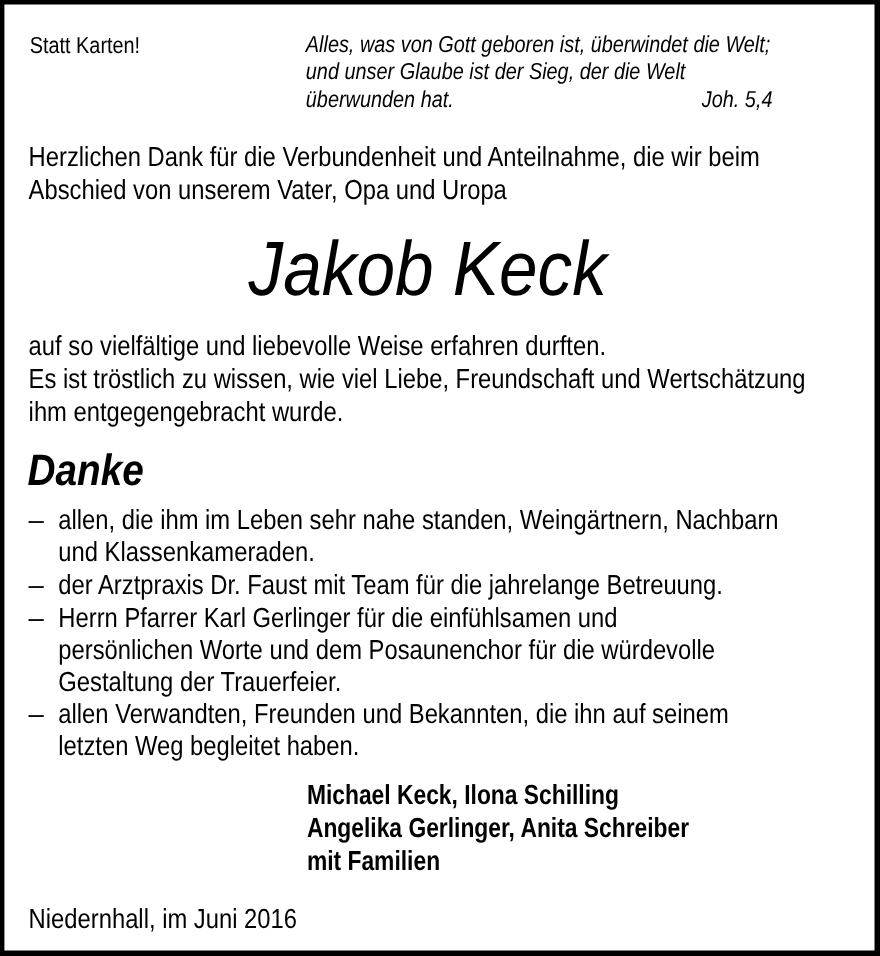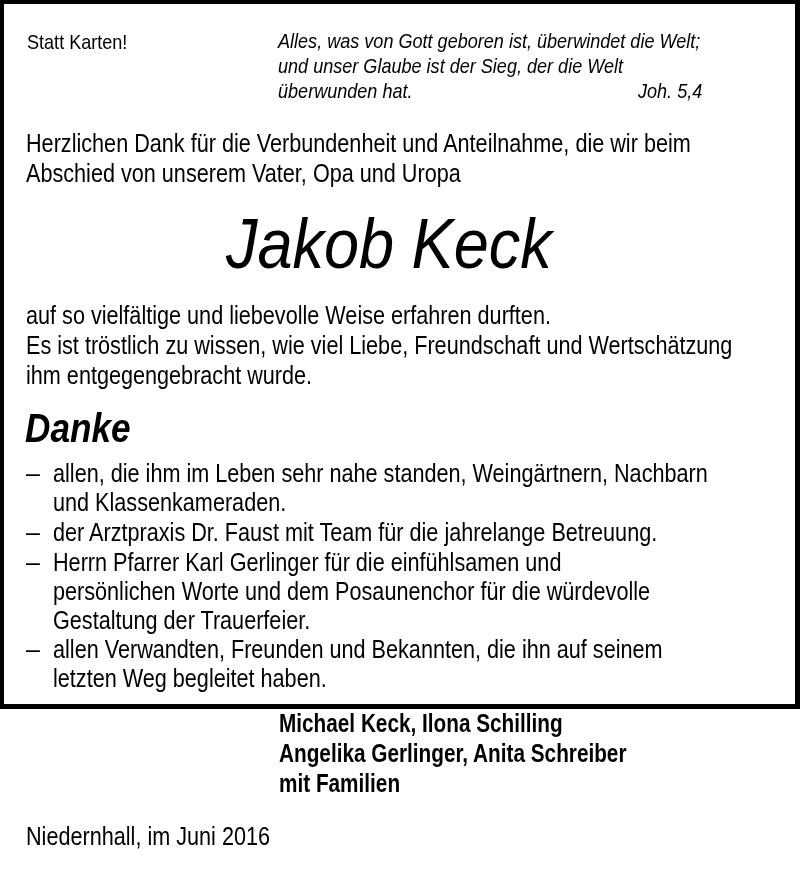--- a/index.html
+++ b/index.html
@@ -1,18 +1,18 @@
 <!DOCTYPE html>
 <html><head>
 <meta charset="utf-8">
 <style>
   html, body { margin: 0; padding: 0; background: #ffffff; }
   body { width: 800px; height: 869px; position: relative; overflow: hidden; }
   .frame {
-    position: absolute; left: 0; top: 0; width: 800px; height: 709px;
+    position: absolute; left: 0; top: 0; width: 800px; height: 869px;
     box-sizing: border-box; border: 4px solid #000; border-right-width: 5px; border-bottom-width: 5px;
     background: #fff;
     padding-left: 40px;
   }
   .t {
     position: absolute; white-space: nowrap; color: #000;
     font-family: "Liberation Sans", "DejaVu Sans", sans-serif;
     transform-origin: 0 0; line-height: 1;
   }
   .sm { font-size: 21px; transform: scaleX(0.86); }

